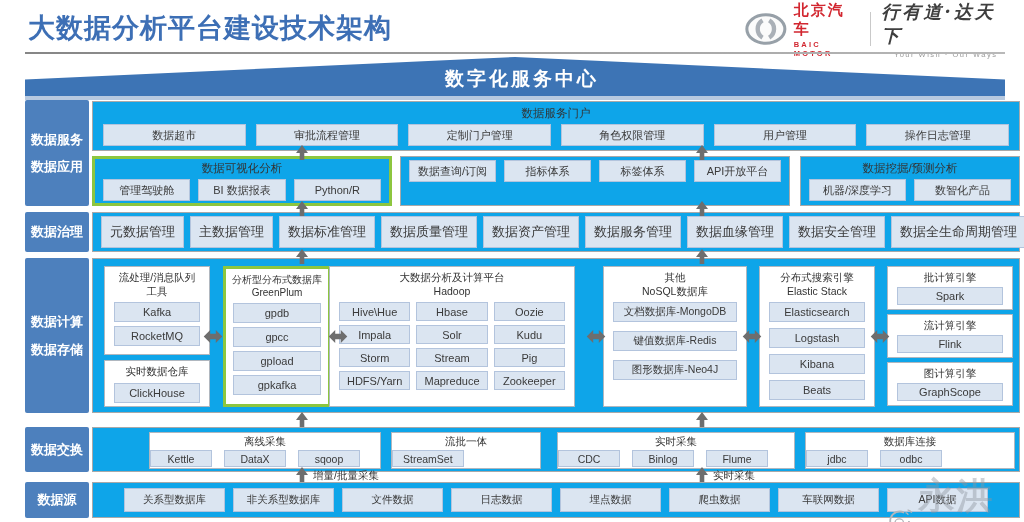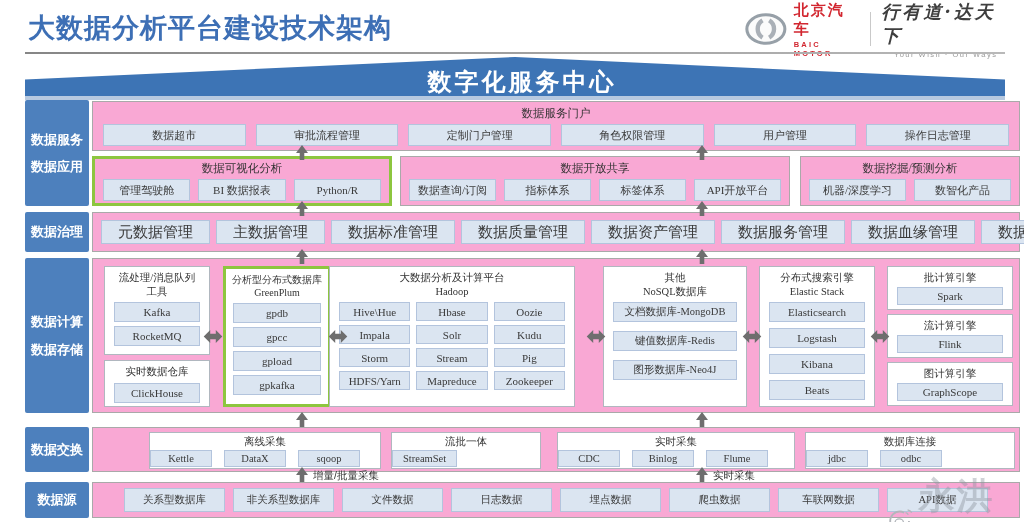--- a/index.html
+++ b/index.html
@@ -15,41 +15,41 @@
   .brand-en { color:#d22730; font-size:7.5px; font-weight:bold; letter-spacing:2.2px; margin-top:1px; }
   .brand-divider { width:1px; height:34px; background:#c9c9c9; margin:0 10px; }
   .brand-slogan { display:flex; flex-direction:column; align-items:center; }
   .slogan-cn { font-family:"DejaVu Serif","Liberation Serif",serif; font-style:italic; font-weight:bold; font-size:18px; color:#3f3f3f; letter-spacing:3px; }
   .slogan-en { font-size:7.5px; color:#9a9a9a; letter-spacing:1.5px; margin-top:2px; }
   .header-rule { position:absolute; left:25px; top:52px; width:980px; height:2px; background:linear-gradient(to right,#868686,#b9b9b9); }
 
   
   .banner { position:absolute; left:25px; top:57px; width:980px; height:39px; background:#3d74b5;
             clip-path:polygon(0 100%,0 58%,50% 0,100% 58%,100% 100%); }
-  .banner-text { position:absolute; left:0; top:66px; width:100%; text-align:center; color:#fff; font-size:24px; font-weight:bold; letter-spacing:3px;padding-left:20px; }
+  .banner-text { position:absolute; left:0; top:66px; width:100%; text-align:center; color:#fff; font-size:19px; font-weight:bold; letter-spacing:3px;padding-left:20px; }
   .banner-strip { position:absolute; left:25px; top:96px; width:980px; height:4px; background:#b7c9e0; }
 
   
   .side { position:absolute; left:25px; width:64px; background:#4d80bd; color:#fff; font-size:13px; font-weight:bold;
           display:flex; align-items:center; justify-content:center; text-align:center; border-radius:2px; line-height:2.1; }
   .pre { white-space:pre-line; }
 
   
-  .container { position:absolute; background:#f9a8d4; border:1px solid #a9a9a9;font-family:Liberation Serif, serif; }
+  .container { position:absolute; background:#0ea5e9; border:1px solid #a9a9a9; }
   .sec-heading { text-align:center; font-size:11.5px; color:#333; padding-top:4px; }
   .item { background:#dbe5f1; border:1px solid #b3c4dd; color:#3a3a3a; font-size:11px;
           display:flex; align-items:center; justify-content:center; white-space:nowrap; }
   .rowflex { display:flex; gap:10px; padding:0 10px; margin-top:3px; }
   .rowflex .item { flex:1; height:22px; }
 
   .green-border { border:3px solid #8dc63f !important; }
 
   
   .gov-row { display:flex; gap:6px; padding:0 8px; align-items:center; height:100%; }
-  .gov-row .item { flex:1 1 auto; height:24px; padding:0 16px; font-size:15px; }
+  .gov-row .item { flex:1 1 auto; height:32px; padding:0 8px; font-size:13px; }
 
   
   .panel { position:absolute; background:#fff; border:1px solid #b0b7bf; }
   .panel-heading { text-align:center; font-size:10.5px; color:#333; line-height:1.3; margin:4px 4px 4px; }
   .panel .col { display:flex; flex-direction:column; gap:4px; padding:0 9px; }
   .panel .col .item { height:20px; }
   .hadoop-grid { display:grid; grid-template-columns:repeat(3,1fr); gap:4px 6px; padding:0 9px; }
   .hadoop-grid .item { height:19px; }
   .engine-box .item { height:18px; margin:0 9px; }
 
@@ -124,21 +124,20 @@
   <div class="container green-border" style="left:92px;top:156px;width:300px;height:50px;">
     <div class="sec-heading" style="padding-top:2px;">数据可视化分析</div>
     <div class="rowflex" style="gap:8px;padding:0 8px;">
 
     <div class="item">管理驾驶舱</div>
         <div class="item">BI 数据报表</div>
         <div class="item">Python/R</div>
       </div>
   </div>
   <div class="container" style="left:400px;top:156px;width:390px;height:50px;">
-    <div class="sec-heading">数据开放共享</div>
     <div class="rowflex" style="gap:8px;padding:0 8px;">
 
     <div class="item">数据查询/订阅</div>
         <div class="item">指标体系</div>
         <div class="item">标签体系</div>
         <div class="item">API开放平台</div>
       </div>
   </div>
   <div class="container" style="left:800px;top:156px;width:220px;height:50px;">
     <div class="sec-heading">数据挖掘/预测分析</div>

